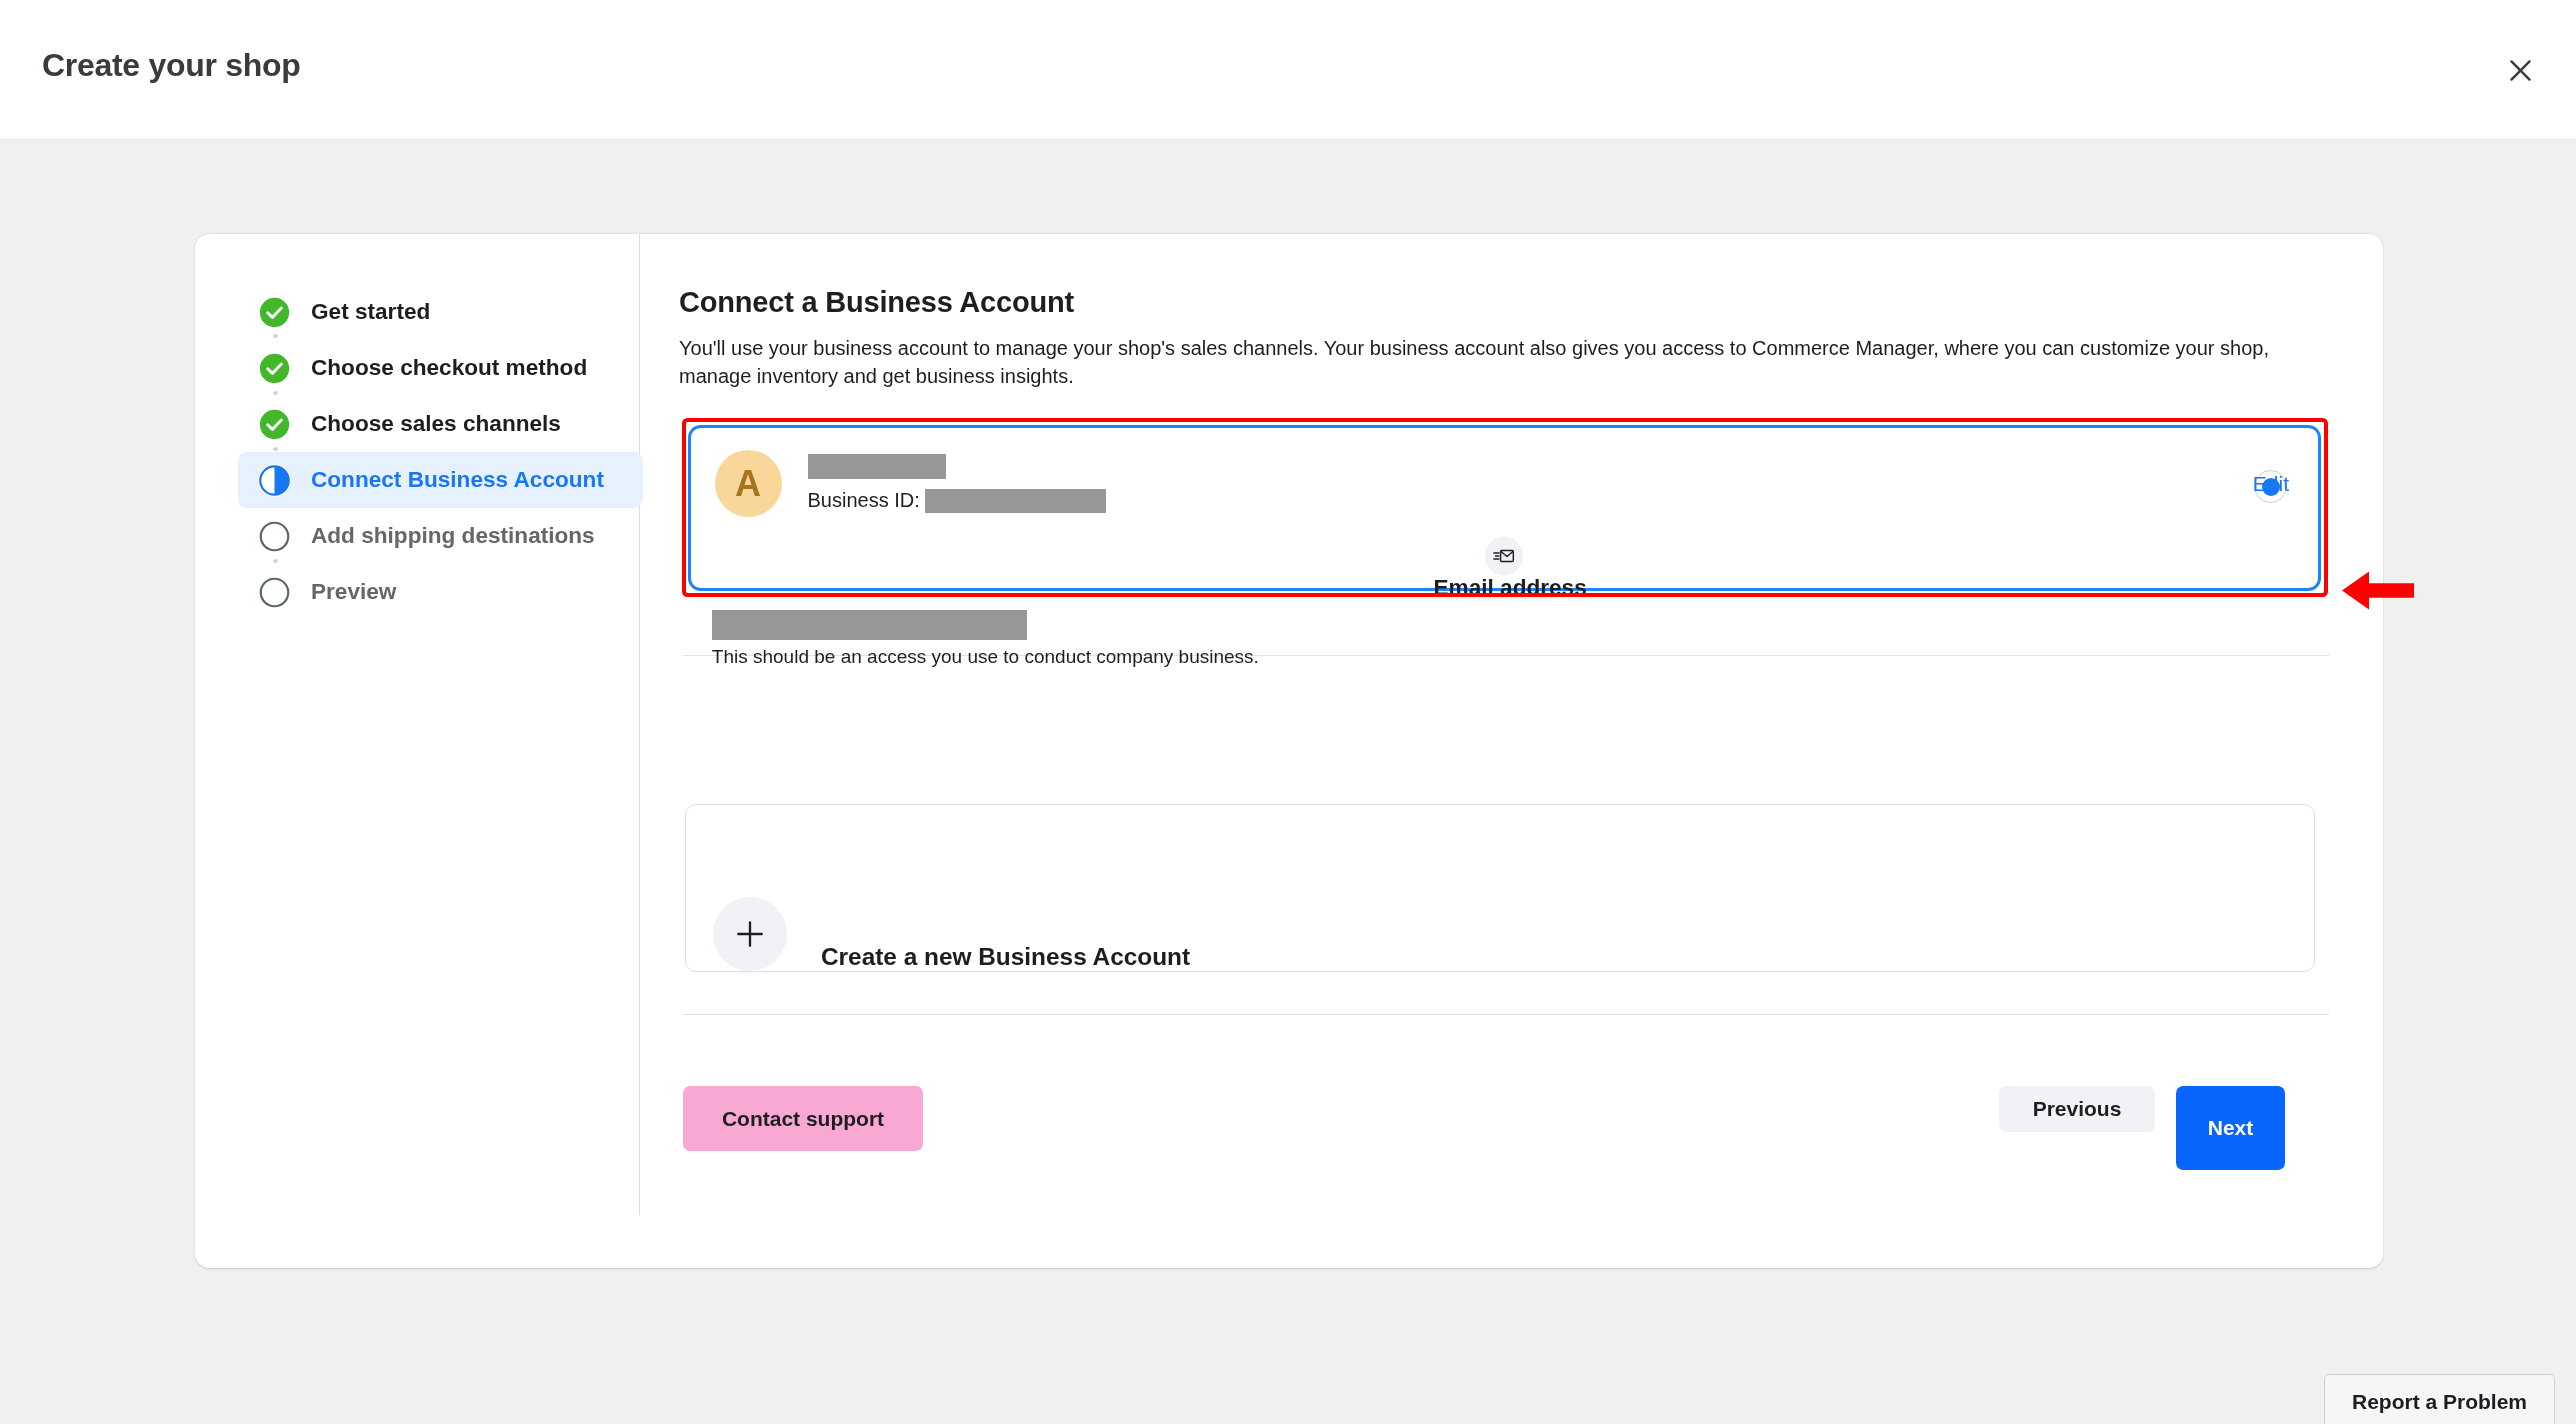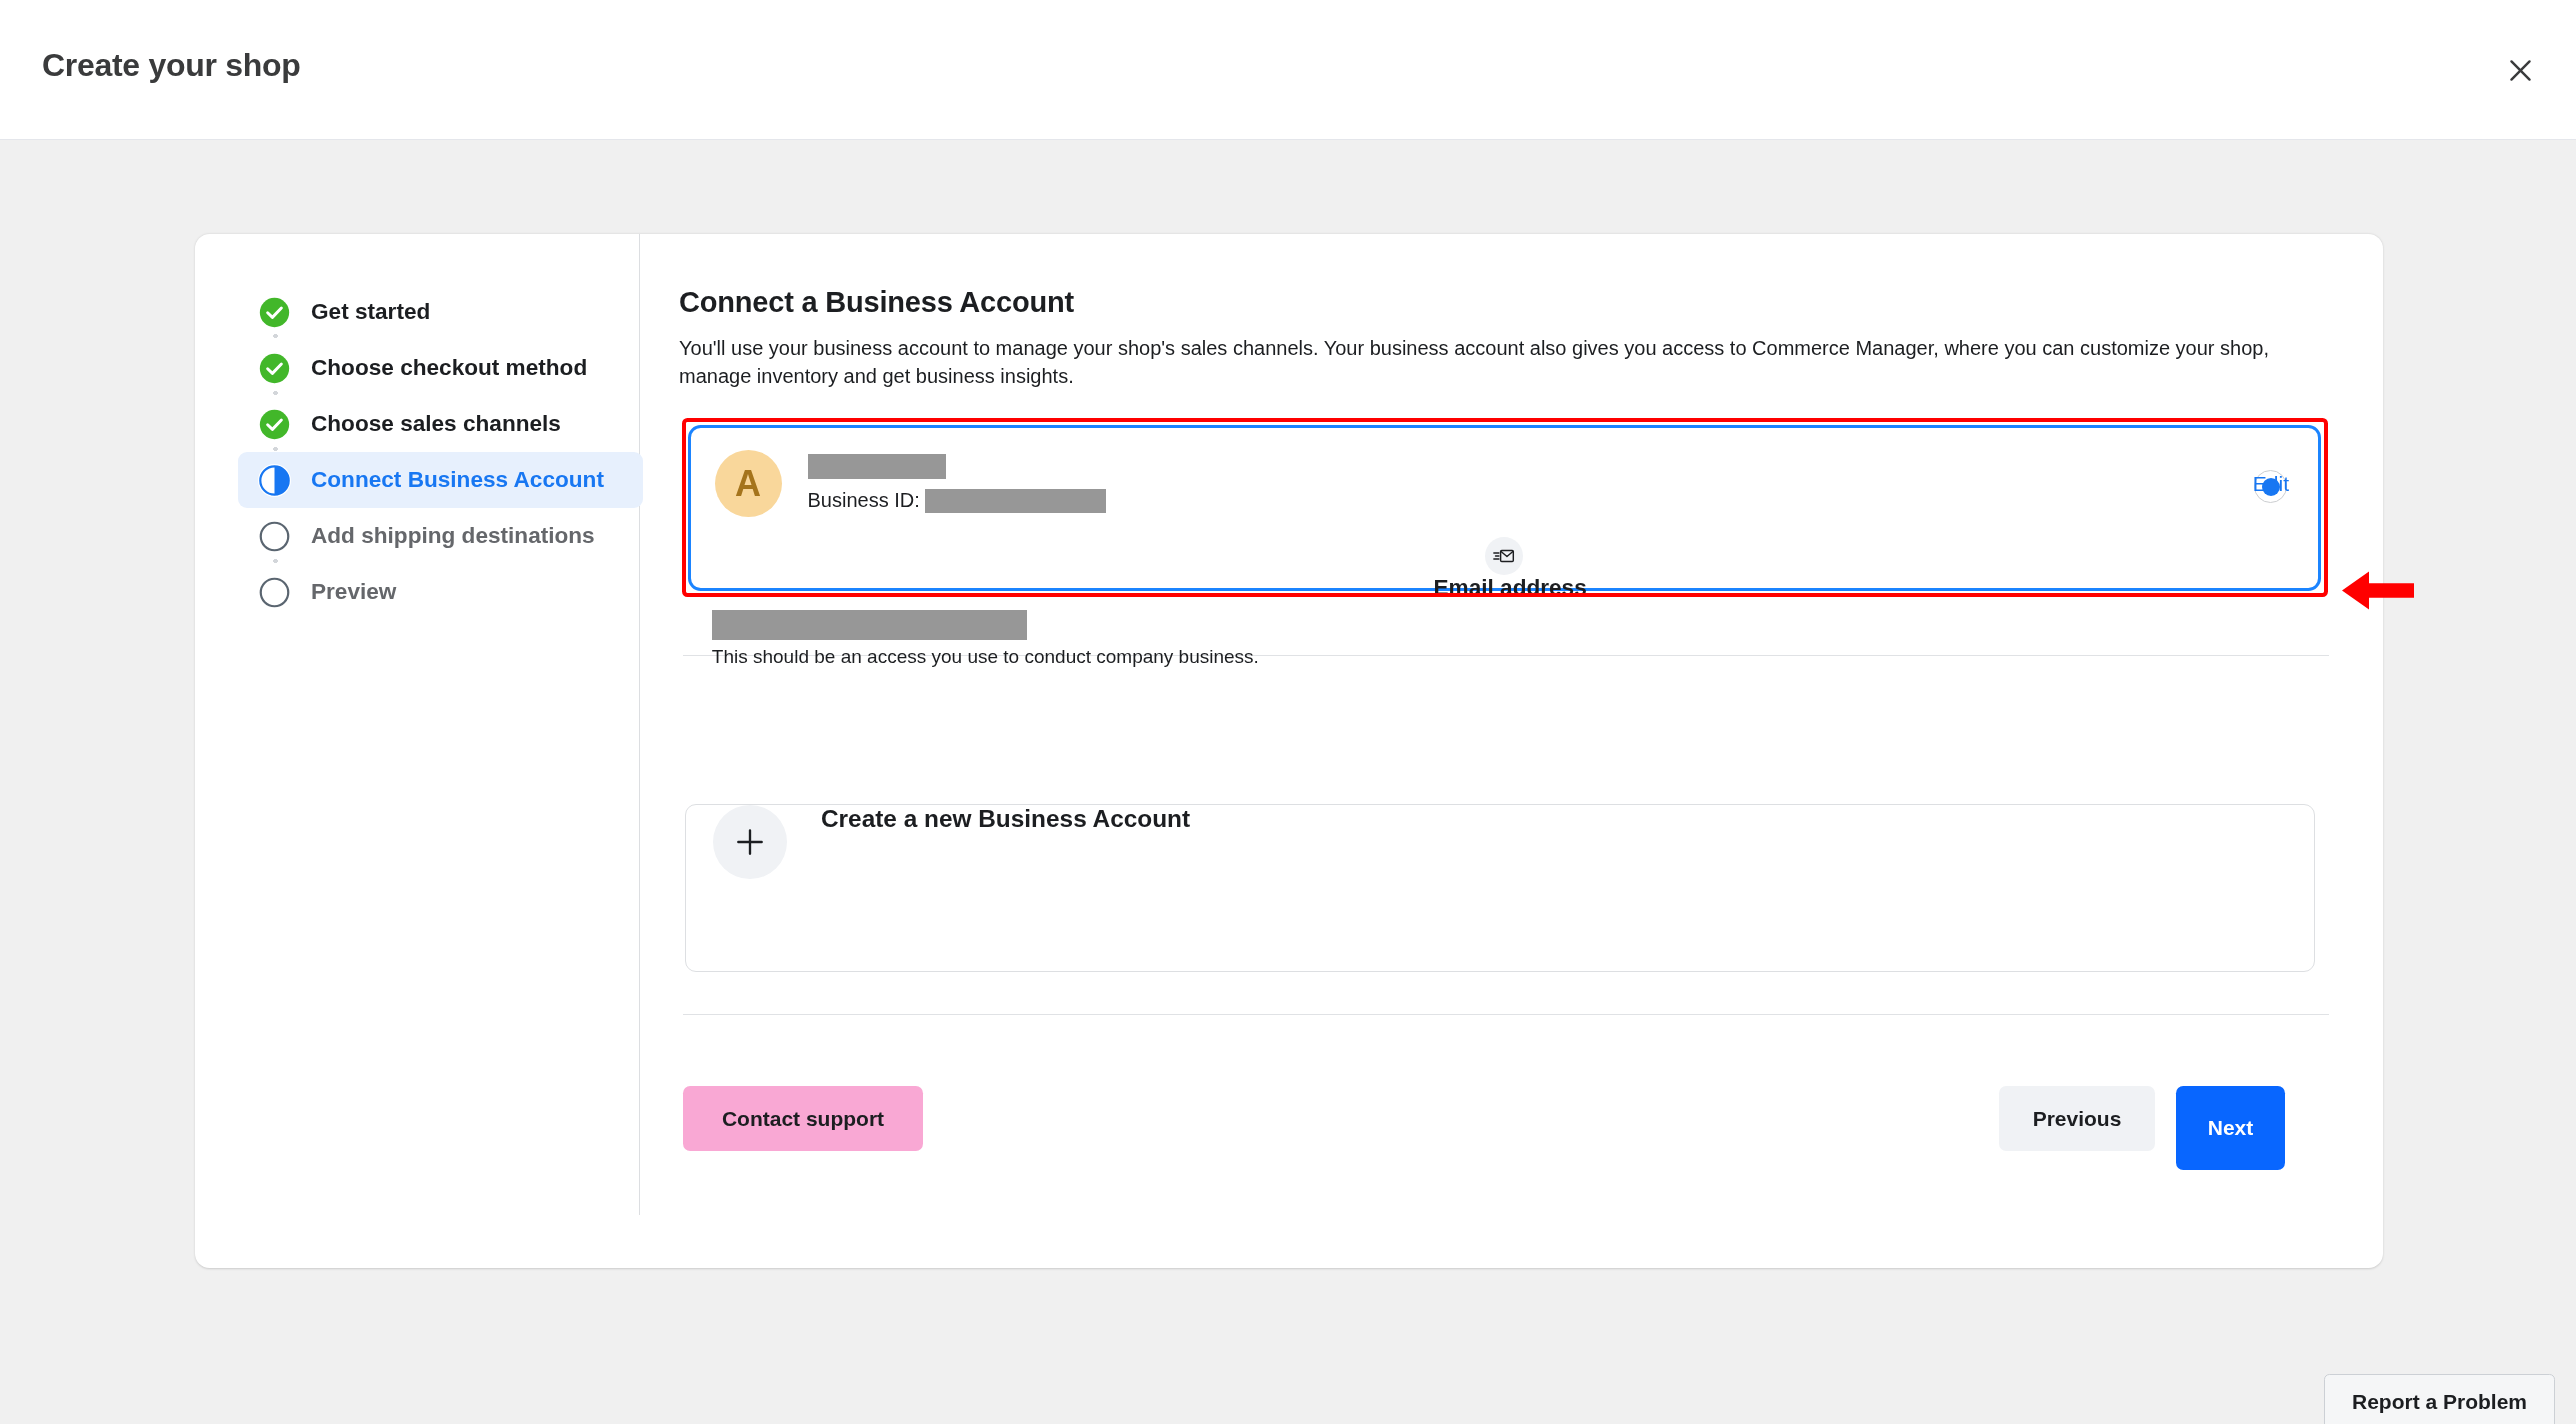--- a/index.html
+++ b/index.html
@@ -279,21 +279,21 @@
   .create-card {
     position: absolute;
     left: 685px;
     top: 804px;
     width: 1630px;
     height: 168px;
     border: 0.9px solid #dddfe2;
     border-radius: 11px;
     background: #ffffff;
     display: flex;
-    align-items: flex-start;
+    align-items: flex-end;
     cursor: pointer;
   }
   .plus-circle {
     width: 74px;
     height: 74px;
     border-radius: 50%;
     background: #f0f2f5;
     margin-left: 27px;
     display: flex;
     align-items: center;
@@ -325,21 +325,21 @@
     top: 1086px;
     width: 240px;
     height: 65px;
     background: #f9a8d4;
     color: #1c1e21;
   }
   .btn-prev {
     left: 1999px;
     top: 1086px;
     width: 156px;
-    height: 65px;
+    height: 46px;
     background: #f0f2f5;
     color: #1c1e21;
   }
   .btn-next {
     left: 2176px;
     top: 1086px;
     width: 109px;
     height: 84px;
     background: #0866ff;
     color: #ffffff;

